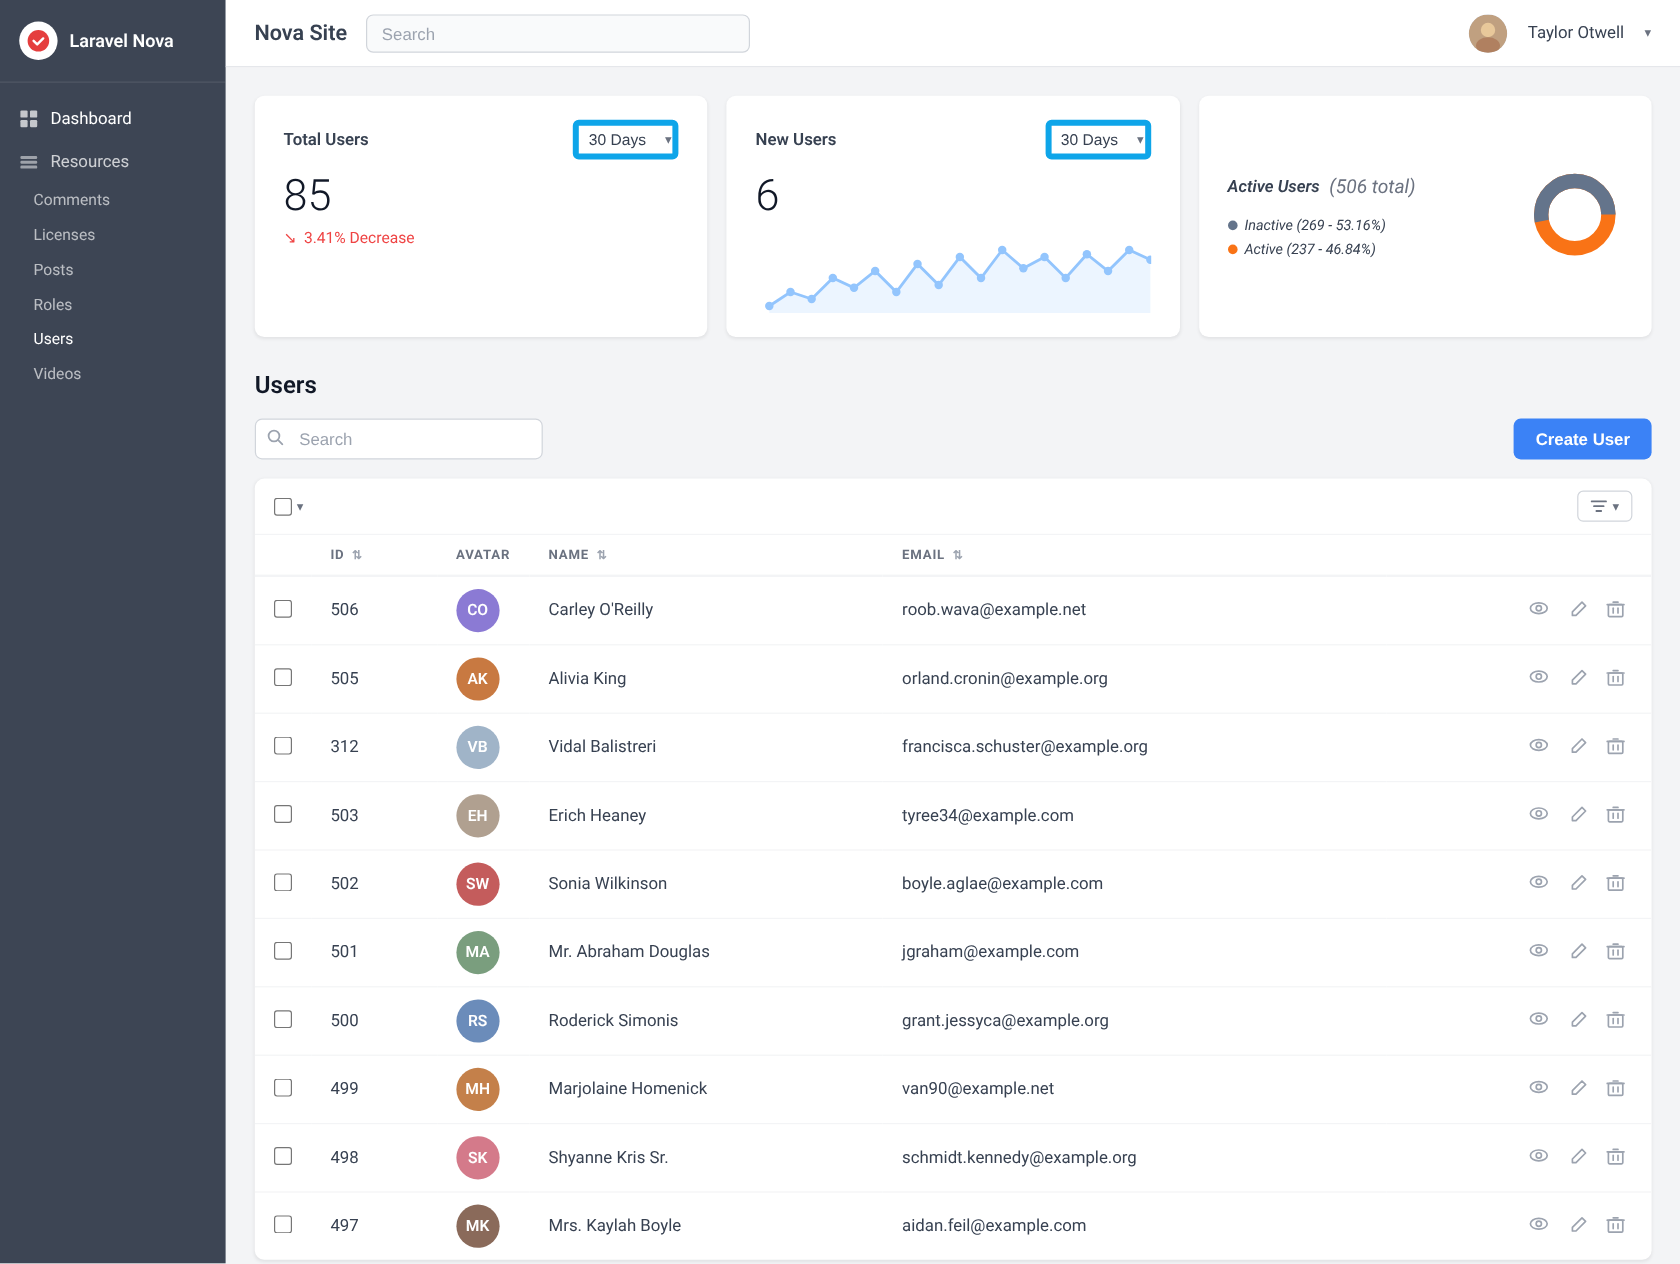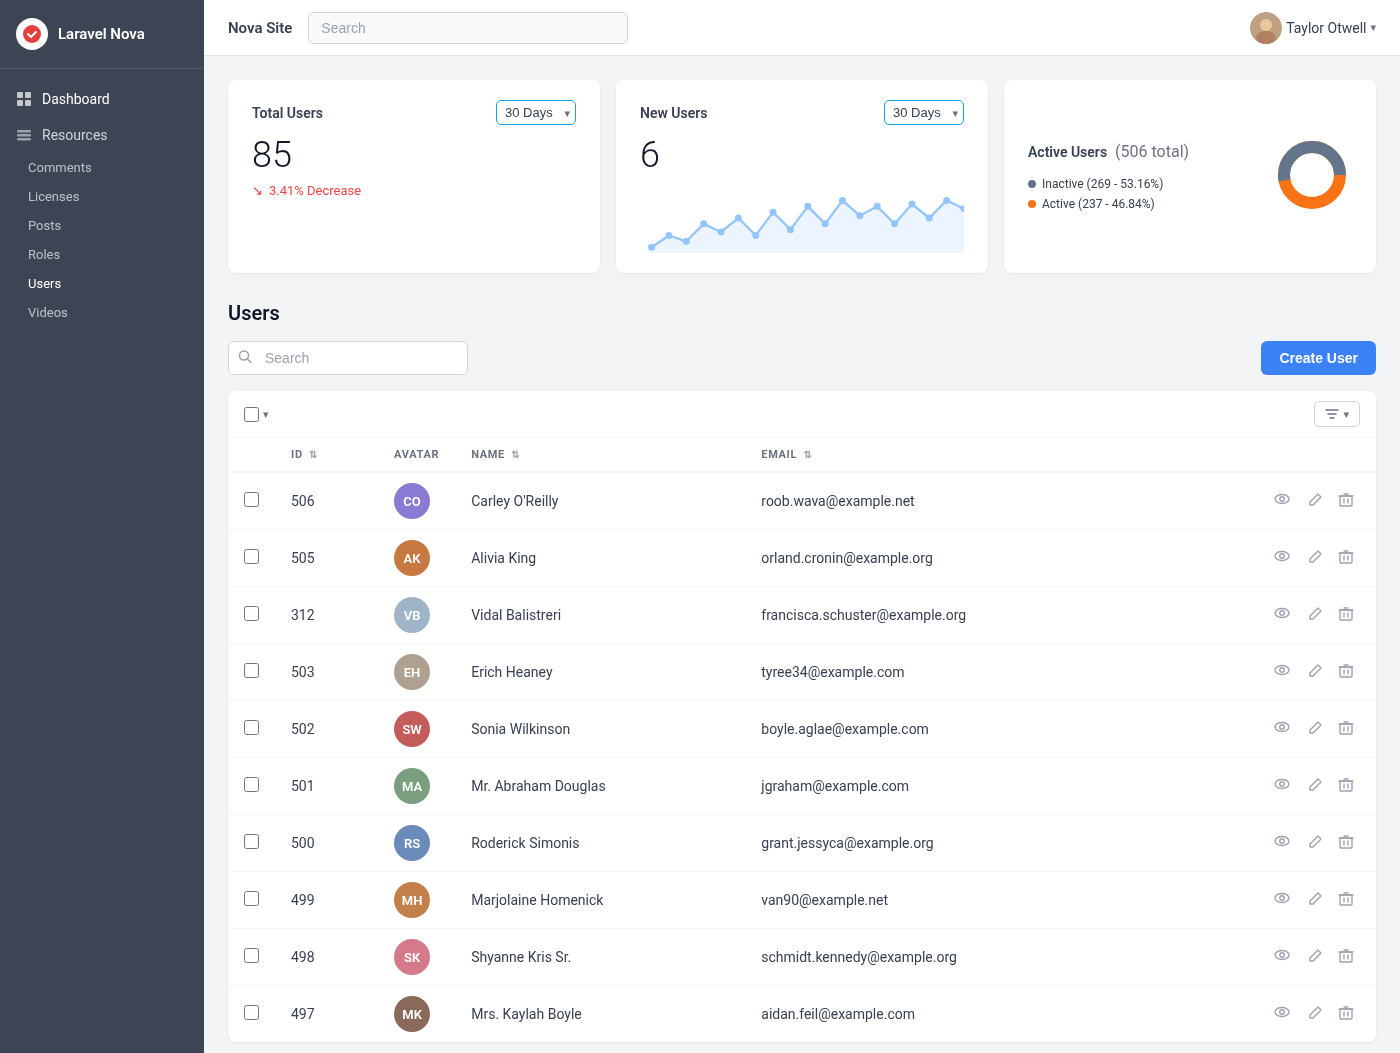--- a/index.html
+++ b/index.html
@@ -1,62 +1,62 @@
 <!DOCTYPE html>
 <html><head>
   <meta charset="utf-8">
   <style>
     * { box-sizing: border-box; margin: 0; padding: 0; }
     body { font-family: -apple-system, BlinkMacSystemFont, 'Segoe UI', Roboto, sans-serif; background: #f3f4f6; display: flex; height: 100vh; overflow: hidden; }
 
     
-    .sidebar { width: 204px; background: #3d4554; color: #fff; display: flex; flex-direction: column; flex-shrink: 0; height: 100vh; overflow-y: auto; }
+    .sidebar { width: 188px; background: #3d4554; color: #fff; display: flex; flex-direction: column; flex-shrink: 0; height: 100vh; overflow-y: auto; }
     .sidebar-logo { display: flex; align-items: center; gap: 10px; padding: 18px 16px; border-bottom: 1px solid rgba(255,255,255,0.1); }
     .sidebar-logo-icon { width: 32px; height: 32px; background: #fff; border-radius: 50%; display: flex; align-items: center; justify-content: center; }
     .sidebar-logo-icon svg { width: 20px; height: 20px; }
     .sidebar-logo-text { font-size: 15px; font-weight: 600; color: #fff; }
     .sidebar-nav { padding: 12px 0; }
     .sidebar-nav-item { display: flex; align-items: center; gap: 10px; padding: 10px 16px; color: rgba(255,255,255,0.75); font-size: 14px; cursor: pointer; transition: background 0.15s; }
     .sidebar-nav-item.active { color: #fff; }
     .sidebar-sub-item { padding: 7px 16px 7px 28px; color: rgba(255,255,255,0.65); font-size: 13px; cursor: pointer; }
     .sidebar-sub-item.active { color: #fff; }
 
     
     .main { flex: 1; display: flex; flex-direction: column; overflow: hidden; }
 
     
     .topbar { background: #fff; border-bottom: 1px solid #e5e7eb; display: flex; align-items: center; padding: 0 24px; height: 56px; gap: 16px; flex-shrink: 0; }
-    .topbar-site { font-size: 15px; font-weight: 600; color: #374151; }
+    .topbar-site { font-size: 18px; font-weight: 600; color: #374151; }
     .topbar-search { flex: 1; max-width: 320px; position: relative; }
     .topbar-search input { width: 100%; border: 1px solid #d1d5db; border-radius: 6px; padding: 7px 12px; font-size: 14px; color: #374151; background: #f9fafb; outline: none; }
     .topbar-search input::placeholder { color: #9ca3af; }
-    .topbar-user { margin-left: auto; display: flex; align-items: center; gap: 4px; cursor: pointer; justify-content: space-between; }
+    .topbar-user { margin-left: auto; display: flex; align-items: center; gap: 17px; cursor: pointer; justify-content: space-between; }
     .topbar-user-avatar { width: 32px; height: 32px; border-radius: 50%; background: #d1d5db; overflow: hidden; }
     .topbar-user-avatar svg { width: 32px; height: 32px; }
     .topbar-user-name { font-size: 14px; color: #374151; }
 
     
     .content { flex: 1; overflow-y: auto; padding: 24px; }
 
     
     .metrics-row { display: flex; gap: 16px; margin-bottom: 28px; }
     .metric-card { background: #fff; border-radius: 8px; padding: 20px 24px; flex: 1; box-shadow: 0 1px 3px rgba(0,0,0,0.07); }
     .metric-card-header { display: flex; align-items: center; justify-content: space-between; margin-bottom: 12px; }
     .metric-card-title { font-size: 14px; font-weight: 600; color: #374151; }
-    .metric-select { border: 1px solid #0ea5e9; border-radius: 5px; padding: 4px 22px 4px 8px; font-size: 13px; color: #374151; background: #fff; appearance: none; cursor: pointer; position: relative; }
+    .metric-select { border: 5px solid #0ea5e9; border-radius: 5px; padding: 4px 22px 4px 8px; font-size: 13px; color: #374151; background: #fff; appearance: none; cursor: pointer; position: relative; }
     .select-wrapper { position: relative; display: inline-block; }
     .select-wrapper::after { content: '▾'; position: absolute; right: 6px; top: 50%; transform: translateY(-50%); pointer-events: none; font-size: 11px; color: #6b7280; }
     .metric-value { font-size: 36px; font-weight: 300; color: #111827; line-height: 1; margin-bottom: 10px; }
     .metric-change { display: flex; align-items: center; gap: 6px; font-size: 13px; color: #ef4444; }
 
     
     .sparkline-container { width: 100%; height: 70px; }
 
     
-    .donut-card { display: flex; align-items: center; justify-content: space-between; }
+    .donut-card { display: flex; align-items: center; justify-content: space-between; font-style: italic; }
     .donut-legend { display: flex; flex-direction: column; gap: 6px; }
     .donut-legend-item { display: flex; align-items: center; gap: 6px; font-size: 12px; color: #374151; }
     .donut-dot { width: 8px; height: 8px; border-radius: 50%; flex-shrink: 0; }
     .donut-svg { width: 80px; height: 80px; }
 
     
     .section-title { font-size: 20px; font-weight: 600; color: #111827; margin-bottom: 16px; }
     .table-toolbar { display: flex; align-items: center; justify-content: space-between; margin-bottom: 16px; }
     .table-search { position: relative; }
     .table-search input { border: 1px solid #d1d5db; border-radius: 6px; padding: 8px 12px 8px 36px; font-size: 14px; width: 240px; color: #374151; background: #fff; outline: none; }

